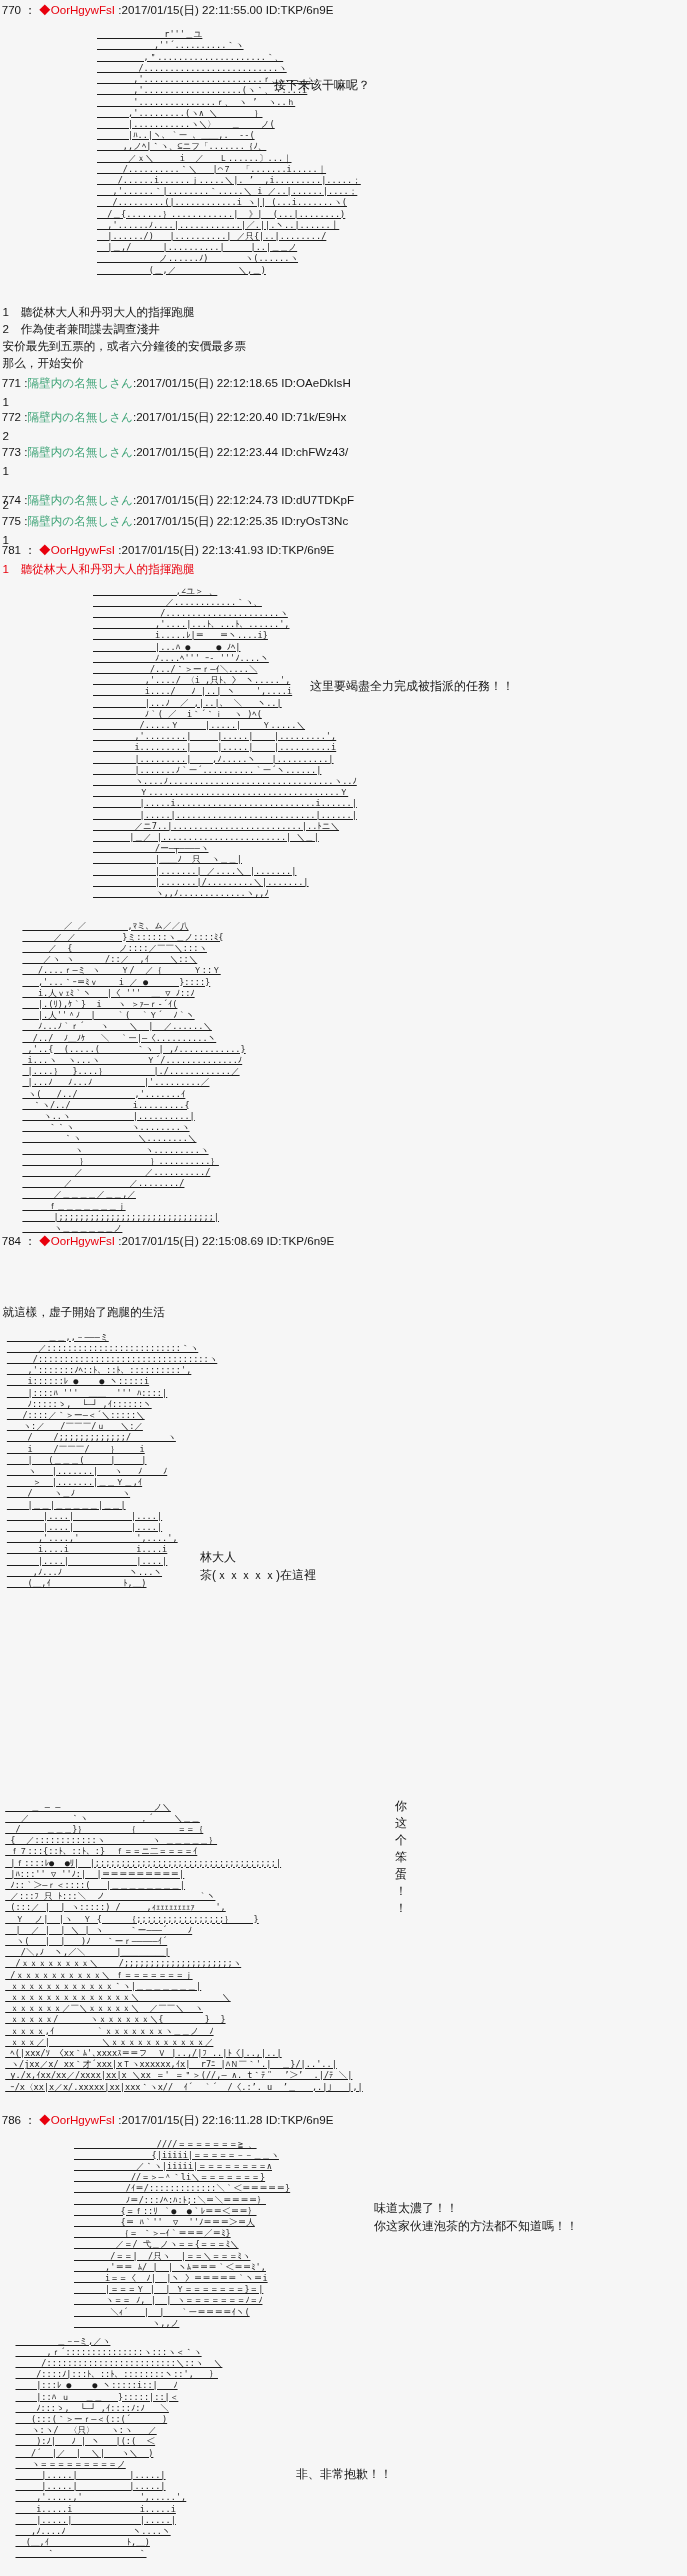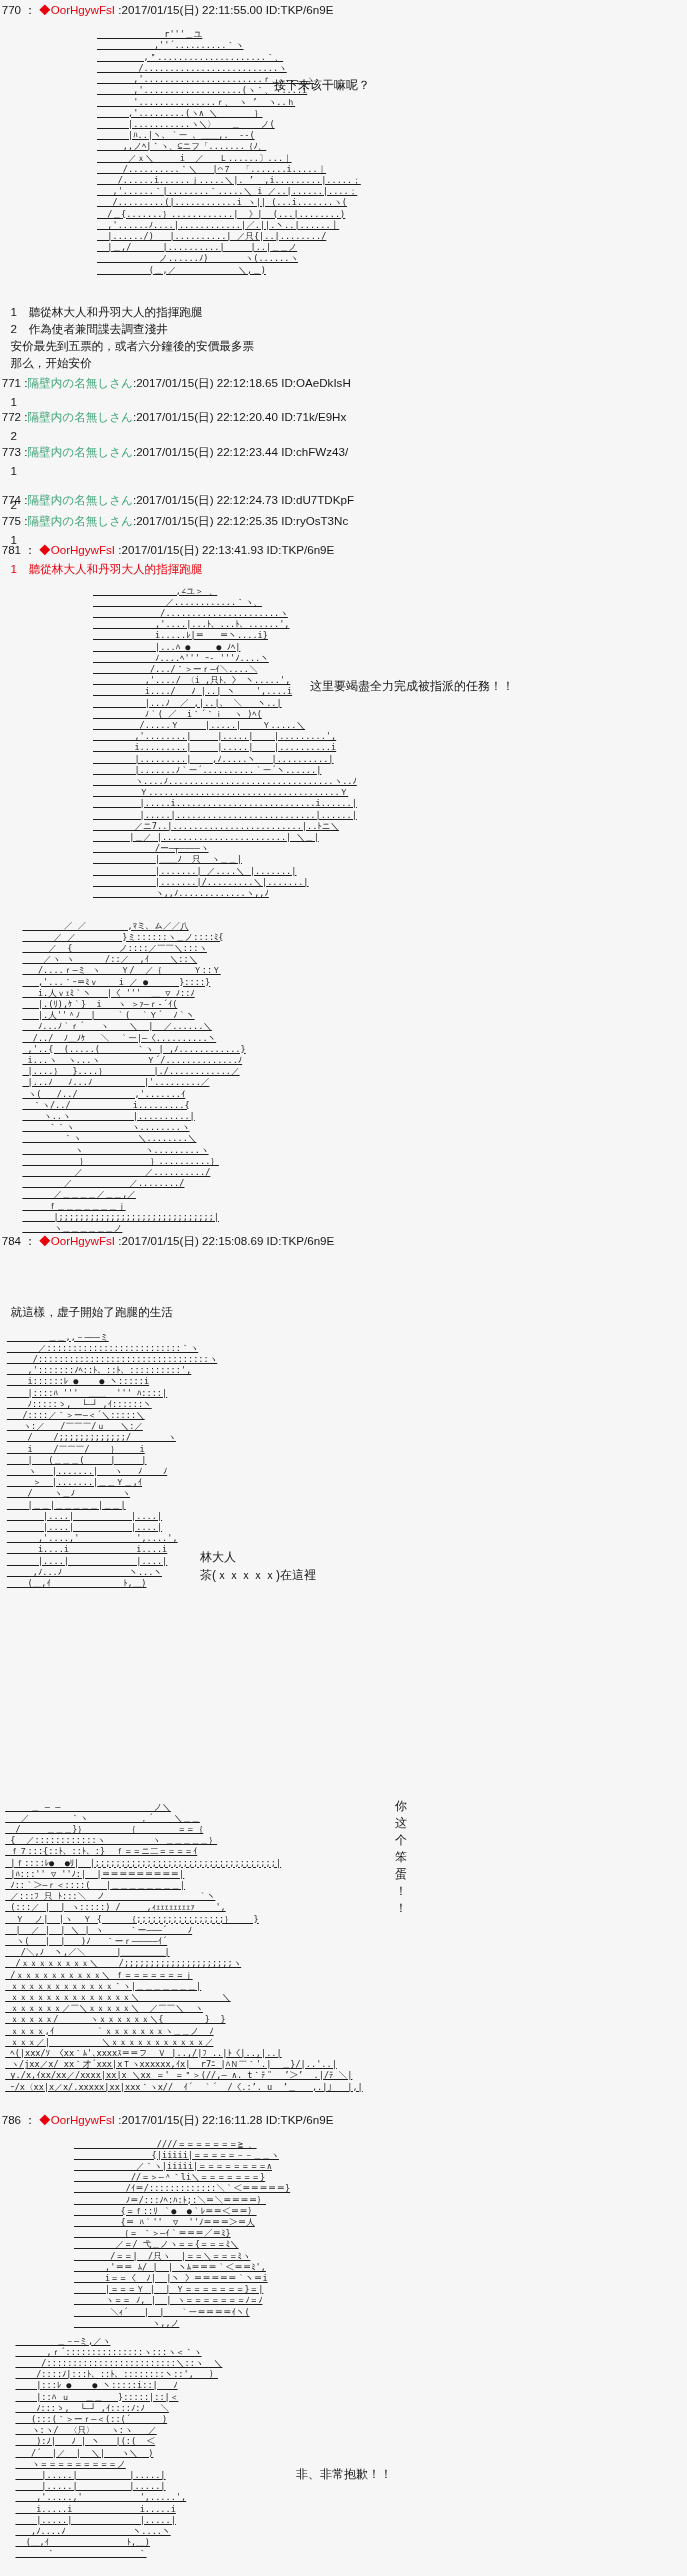--- a/index.html
+++ b/index.html
@@ -2,21 +2,21 @@
 <html style="font-size:13.8px"><head>
 <meta charset="utf-8">
 <style>
   html,body{margin:0;padding:0;background:#f6f6f6;}
   .page{position:relative;width:685px;height:2576px;background:#f6f6f6;overflow:hidden;
         font-family:"Liberation Sans",sans-serif;color:#161616;}
   .abs{position:absolute;white-space:pre;}
   .hdr{font-size:11.6px;line-height:14.7px;}
   .name-trip{color:#e8000d;}
   .name-anon{color:#3fa478;}
-  .body-txt{font-size:11.6px;line-height:17px;margin-left:8px;}
+  .body-txt{font-size:11.6px;line-height:17px;}
   .say{font-size:12px;line-height:18px;}
   .red{color:#e8000d;}
   .aa{font-family:"DejaVu Sans Mono",monospace;font-size:8.6px;line-height:11.2px;color:#1c1c1c;text-decoration:underline;}
 </style>
 </head>
 <body>
 
 <div class="page">
 
   <div class="abs hdr" style="left:1.7px;top:3.4px"><span>770</span><span> ： </span><span class="name-trip">◆OorHgywFsI</span><span> :</span><span>2017/01/15(日) 22:11:55.00</span><span> </span><span>ID:TKP/6n9E</span></div>
@@ -195,20 +195,22 @@
          {＝ ﾊ｀''  ▽  ''ﾉ＝＝＝＞＝人
          ｛＝ ｀＞―ｲ｀＝＝＝／＝ﾐ}
         ／＝/ 弋＿ノヽ＝＝{＝＝＝ﾐ＼
        /＝＝|  /只ヽ  |＝＝＼＝＝＝ﾐヽ
       ,'＝＝ ﾑ/ |  | ヽﾑ＝＝＝｀＜＝＝ﾐ',
       i＝＝〈  ﾉ|  |ヽ 〉＝＝＝＝＝｀ヽ＝i
       |＝＝＝Ｙ |  | Ｙ＝＝＝＝＝＝＝}＝|
       ヽ＝＝ ﾉ, |  | ヽ＝＝＝＝＝＝＝ﾉ＝ﾉ
        ＼ｨ´   |  |   ｀ー＝＝＝＝ｲヽ(
                ヽ,,ノ</pre>
+  <div class="abs say" style="left:374px;top:2199px">味道太濃了！！
+你这家伙連泡茶的方法都不知道嗎！！</div>
   <pre class="abs aa" style="left:15.5px;top:2327px">        ＿－―ミ,／ヽ
       ,ｒ´:::::::::::::::ヽ:::ヽ＜｀ヽ
      /:::::::::::::::::::::::::＼::ヽ  ＼
     /::::ﾉ|:::ﾄ、::ﾄ、::::::::ヽ::',   ｝
     |:::ﾚ ●    ● ヽ:::::i::|   ﾉ
     |::ﾊ ｕ   ＿＿   }:::::|::|＜
     ﾉ:::ゝ,  └―┘ ,ｲ::::ﾉ:ﾉ   ＼
    (:::(｀＞ーｒ―＜(::(´      )
    ヽ:ヽ/  〈只〉   ヽ:ヽ   ／
     ):ﾉ|   ﾉ | ヽ   |(:(  ＜

